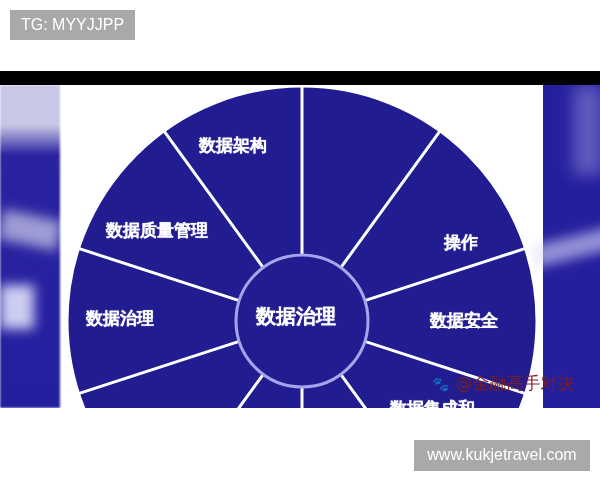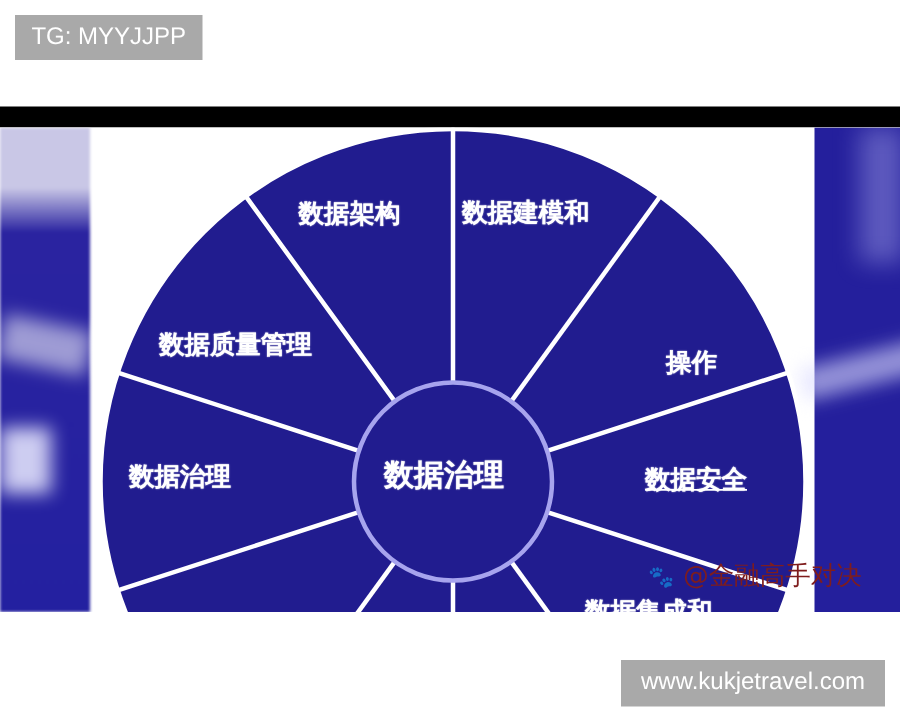--- a/index.html
+++ b/index.html
@@ -96,24 +96,23 @@
       <line x1="263.2" y1="289.4" x2="163.9" y2="426.1"></line>
       <line x1="239.2" y1="256.4" x2="78.5" y2="308.6"></line>
       <line x1="239.2" y1="215.6" x2="78.5" y2="163.4"></line>
       <line x1="263.2" y1="182.6" x2="163.9" y2="45.9"></line>
     </g>
     <circle cx="302" cy="236" r="66" fill="#211c8f" stroke="#a7a4ee" stroke-width="3"></circle>
   </svg>
 
   <div class="seg-label center-label" style="left:256px; top:220px;text-align:right;">数据治理</div>
 
-  <div class="seg-label" style="left:199px; top:49px;font-family:Liberation Mono, monospace;">数据架构</div>
+  <div class="seg-label" style="left:199px; top:49px;">数据架构</div>
 
   <div class="seg-label" style="left:308px; top:46px;">
-    <div>数据建模和</div>
   </div>
 
   <div class="seg-label" style="left:428px; top:146px; filter: blur(0.4px); margin-left: 16px;">操作</div>
 
   <div class="seg-label" style="left:430px; top:224px;text-decoration:underline;">数据安全</div>
 
   <div class="seg-label" style="left:390px; top:312px;">数据集成和</div>
 
   <div class="seg-label" style="left:86px; top:222px;">数据治理</div>
 

